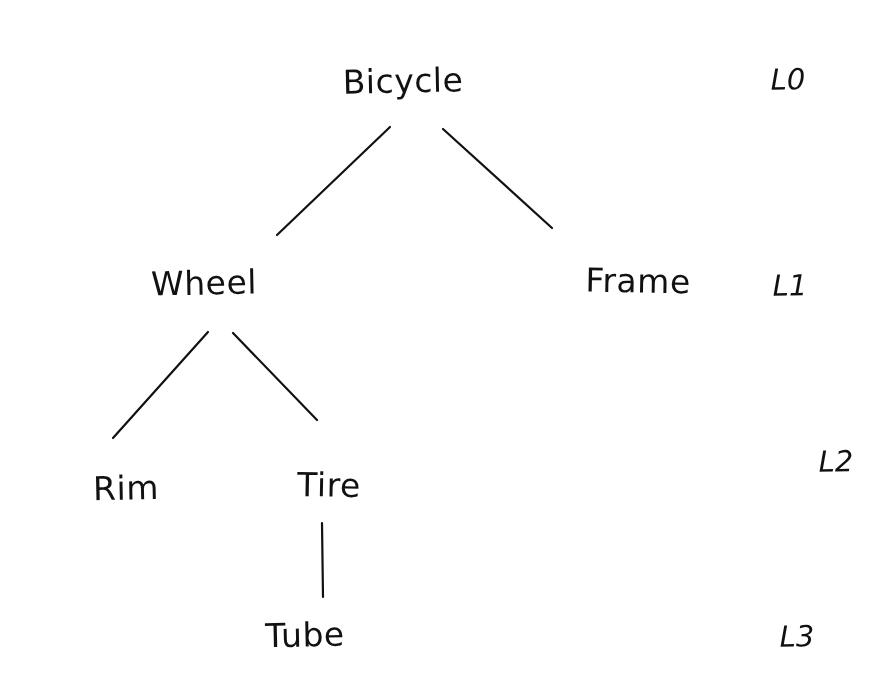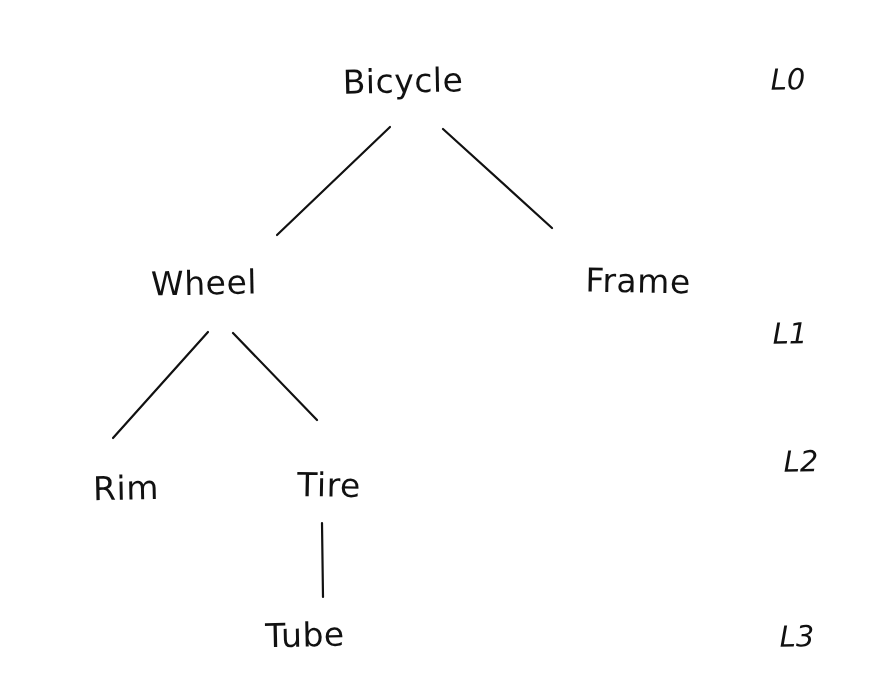--- a/index.html
+++ b/index.html
@@ -64,19 +64,19 @@
   <div class="node tilt-r" style="left:638px; top:281px;">Frame</div>
 
   <div class="node tilt-l" style="left:126px; top:488px;">Rim</div>
 
   <div class="node tilt-r" style="left:329px; top:485px;">Tire</div>
 
   <div class="node tilt-l" style="left:305px; top:635px;">Tube</div>
 
   <div class="level" style="left:788px; top:70px;margin-top:10px;">L0</div>
 
-  <div class="level" style="left:790px; top:286px;margin-top:48px;">L1</div>
+  <div class="level" style="left:790px; top:286px;">L1</div>
 
-  <div class="level" style="left:801px; top:462px;font-style:italic;">L2</div>
+  <div class="level" style="left:836px; top:462px;font-style:italic;">L2</div>
 
   <div class="level" style="left:797px; top:637px;">L3</div>
 
 </div>
 
 </body></html>

